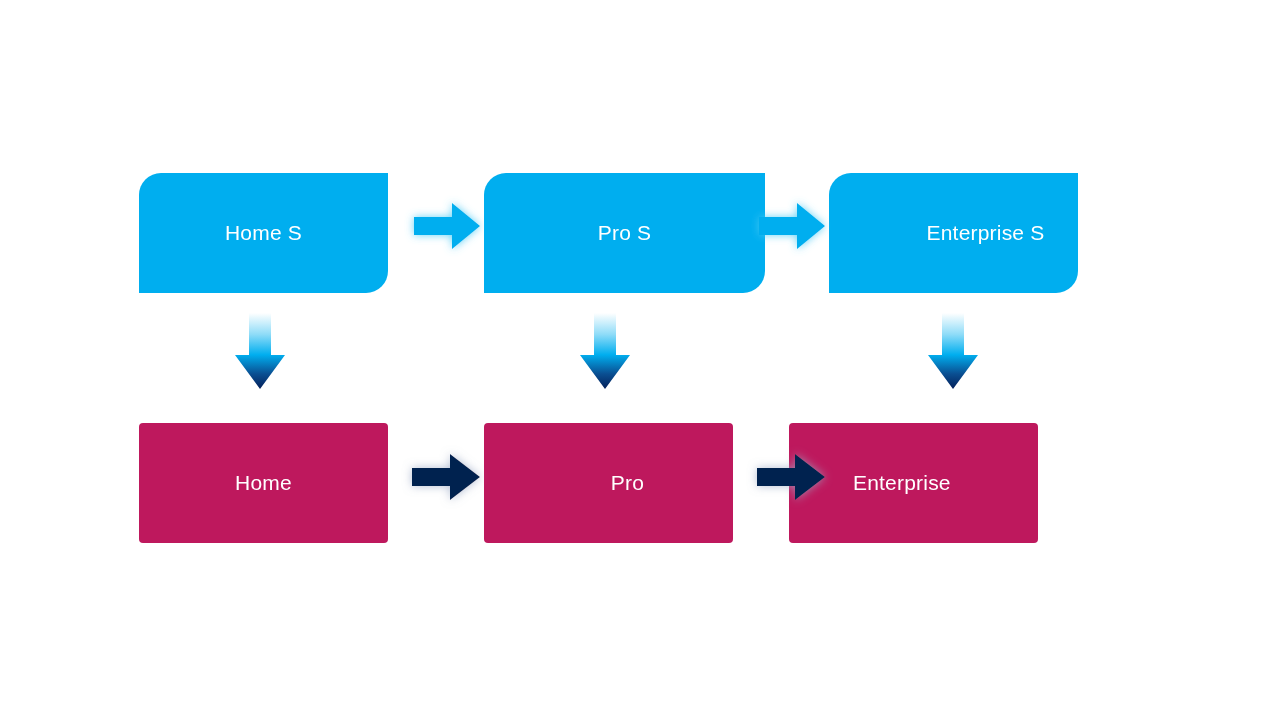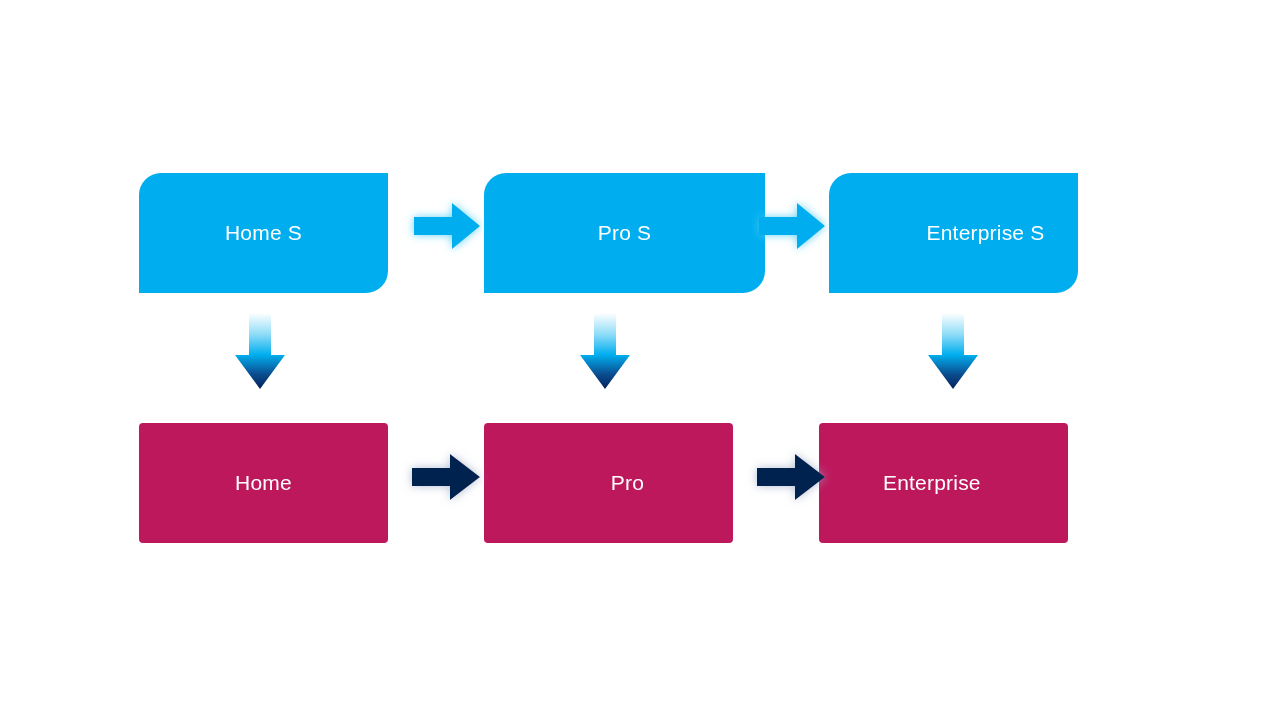--- a/index.html
+++ b/index.html
@@ -162,21 +162,21 @@
   </div>
 
   <div class="node bottom" style="left:139px; top:417px; width:249px; height:120px;">
     <span class="node-label">Home</span>
   </div>
 
   <div class="node bottom" style="left:484px; top:417px; width:249px; height:120px;padding-left:38px;">
     <span class="node-label">Pro</span>
   </div>
 
-  <div class="node bottom" style="left:819px; top:417px; width:249px; height:120px;">
+  <div class="node bottom" style="left:789px; top:417px; width:249px; height:120px;">
     <span class="node-label" style="text-align:left; padding-left:64px;">Enterprise</span>
   </div>
 
   <div class="h-arrow" style="left:400px; top:443px; width:88px; height:68px;">
     <svg width="88" height="68" viewBox="0 0 88 68" xmlns="http://www.w3.org/2000/svg">
       <defs>
         <filter id="glowNavyA" x="-60%" y="-60%" width="220%" height="220%">
           <feGaussianBlur in="SourceAlpha" stdDeviation="5" result="b"></feGaussianBlur>
           <feFlood flood-color="#9AA8C4" flood-opacity="0.75"></feFlood>
           <feComposite in2="b" operator="in" result="g"></feComposite>

